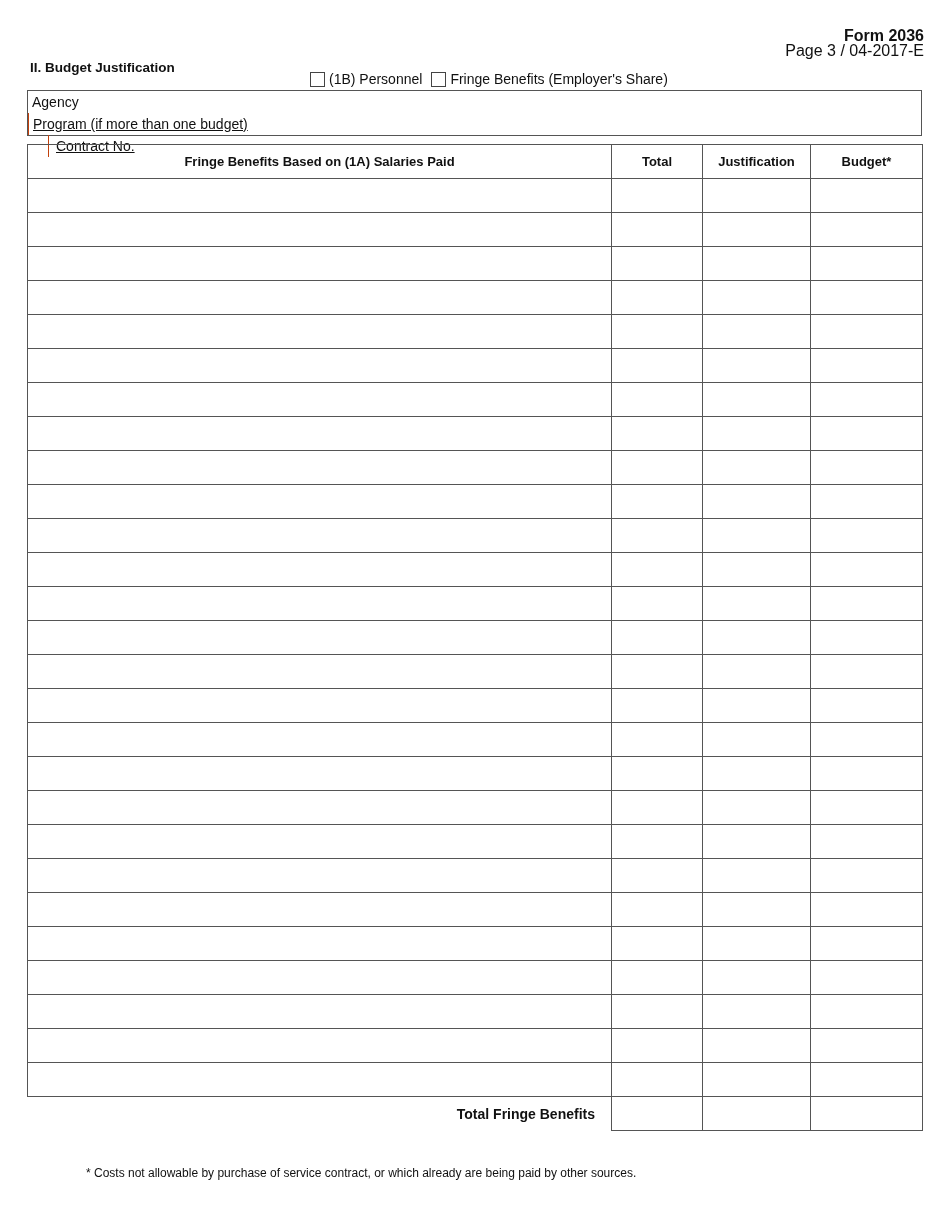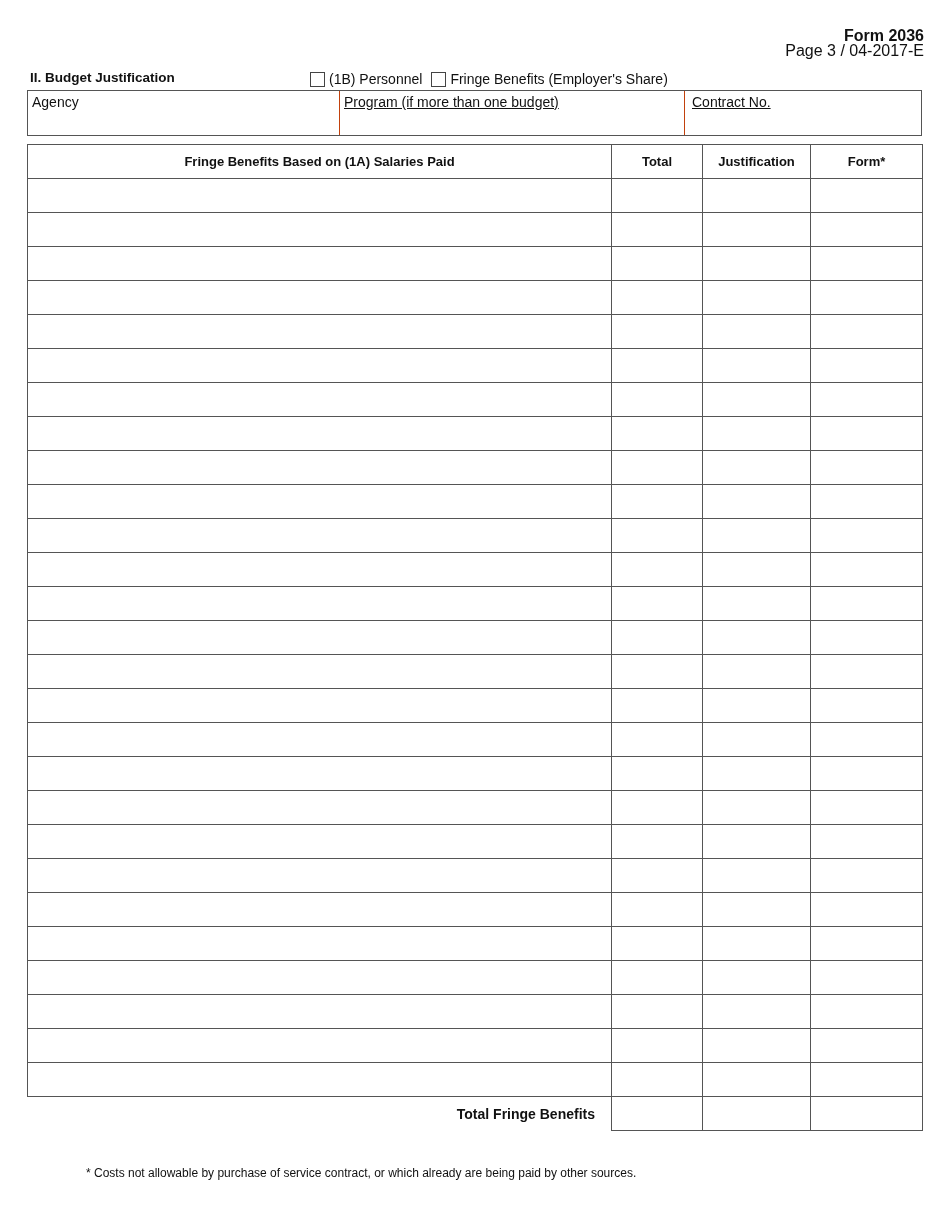--- a/index.html
+++ b/index.html
@@ -20,21 +20,21 @@
       right: 26px;
       top: 28px;
       text-align: right;
       font-size: 16px;
       line-height: 15px;
     }
     .form-id .num { font-weight: bold; }
     .section-title {
       position: absolute;
       left: 30px;
-      top: 70px;
+      top: 60px;
       font-size: 13.5px;
       font-weight: bold;
     }
     .checks {
       position: absolute;
       left: 290px;
       top: 71px;
       font-size: 14px;
       display: flex;
       align-items: center;
@@ -56,20 +56,21 @@
     }
     .info-box {
       position: absolute;
       left: 27px;
       top: 90px;
       width: 895px;
       height: 46px;
       border: 1px solid #555;
       box-sizing: border-box;
       display: flex;
+      flex-direction: column;
     }
     .info-cell {
       box-sizing: border-box;
       font-size: 14px;
       padding: 3px 4px;
       height: 100%;
     }
     .info-cell + .info-cell { border-left: 1px solid #c2410c; text-decoration: underline; }
     .info-cell.agency { width: 311px; }
     .info-cell.program { width: 325px; }
@@ -153,21 +154,21 @@
     <col class="c-desc">
       <col class="c-total">
       <col class="c-reimb">
       <col class="c-other">
   </colgroup>
   <thead>
     <tr>
       <th>Fringe Benefits Based on (1A) Salaries Paid</th>
       <th>Total</th>
       <th>Justification</th>
-      <th>Form*</th>
+      <th>Budget*</th>
     </tr>
   </thead>
   <tbody id="rows-body">
       <tr>
         <td></td>
         <td></td>
         <td></td>
         <td></td>
       </tr>
       <tr>

